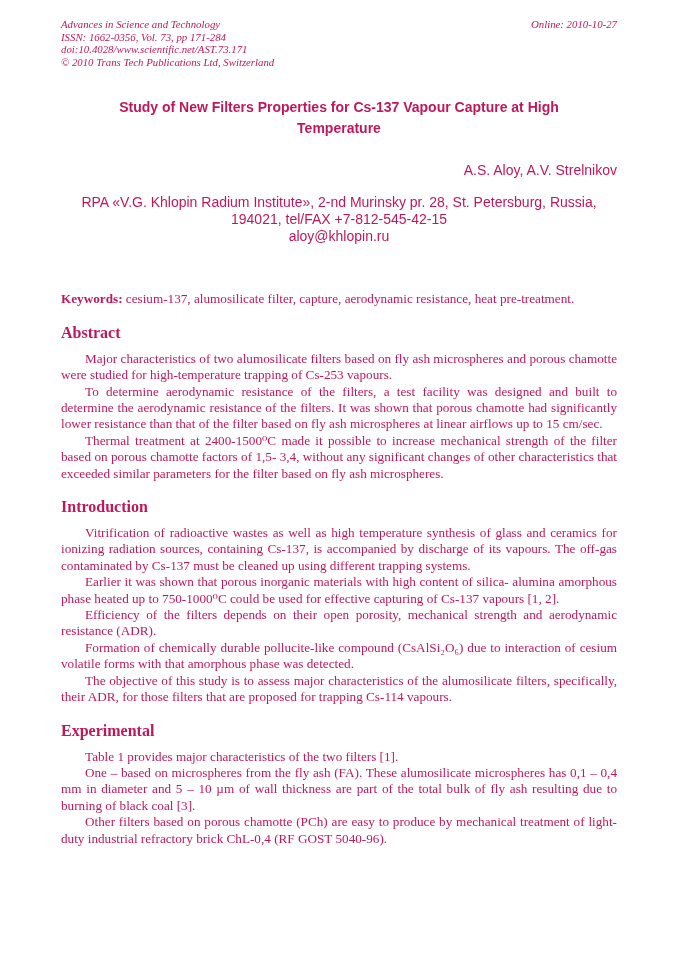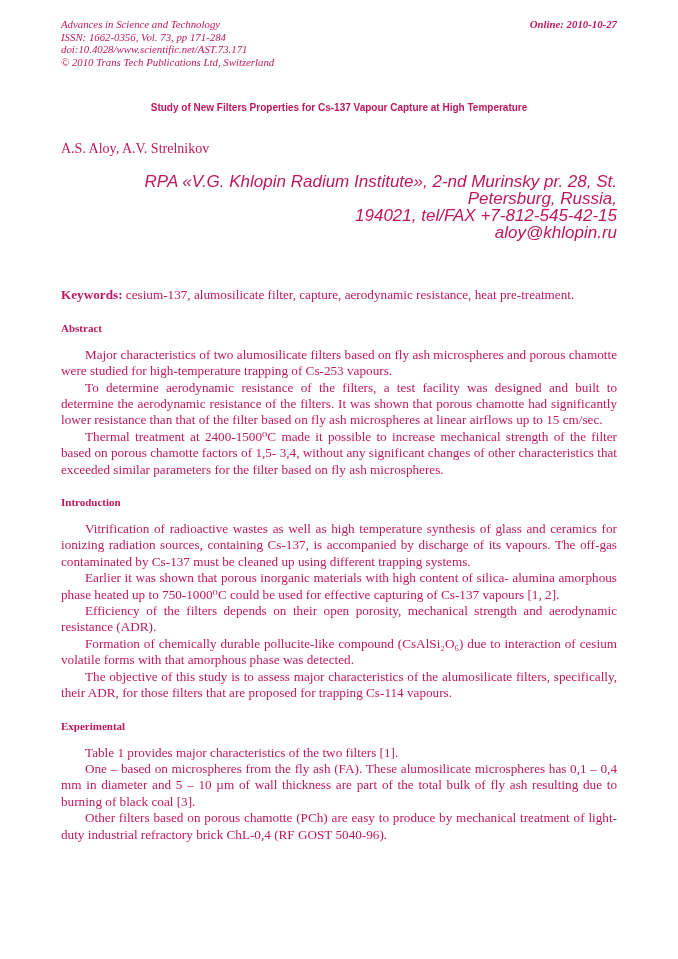--- a/index.html
+++ b/index.html
@@ -22,55 +22,54 @@
 
   .pub-header {
     display: flex;
     justify-content: space-between;
     align-items: flex-start;
     font-style: italic;
     font-size: 10.8px;
     line-height: 12.6px;
   }
   .pub-left div { white-space: nowrap; }
-  .pub-right { white-space: nowrap; font-weight: bold; }
+  .pub-right { white-space: nowrap; }
 
   .title {
     font-family: "Liberation Sans", "DejaVu Sans", sans-serif;
     font-weight: bold;
-    font-size: 10px;
+    font-size: 14px;
     line-height: 21px;
     text-align: center;
     margin: 29px 18px 0 18px;
   }
 
   .authors {
-    font-family: Liberation Serif, serif;
+    font-family: Liberation Sans, sans-serif;
     font-size: 14px;
     line-height: 18px;
-    text-align: left;
+    text-align: right;
     margin-top: 22px;
   }
 
   .affiliation {
     font-family: "Liberation Sans", "DejaVu Sans", sans-serif;
-    font-size: 17px;
+    font-size: 14px;
     line-height: 17px;
-    text-align: right;
+    text-align: center;
     margin-top: 15px;
-    font-style: italic;
   }
 
   .keywords {
     margin: 46px 0 0 0;
     text-align: justify;
   }
 
   .sec-heading {
-    font-size: 11px;
+    font-size: 16px;
     line-height: 17px;
     font-weight: bold;
     margin: 16px 0 10px 0;
   }
 
   .body-par {
     margin: 0;
     text-align: justify;
     text-indent: 24px;
   }

